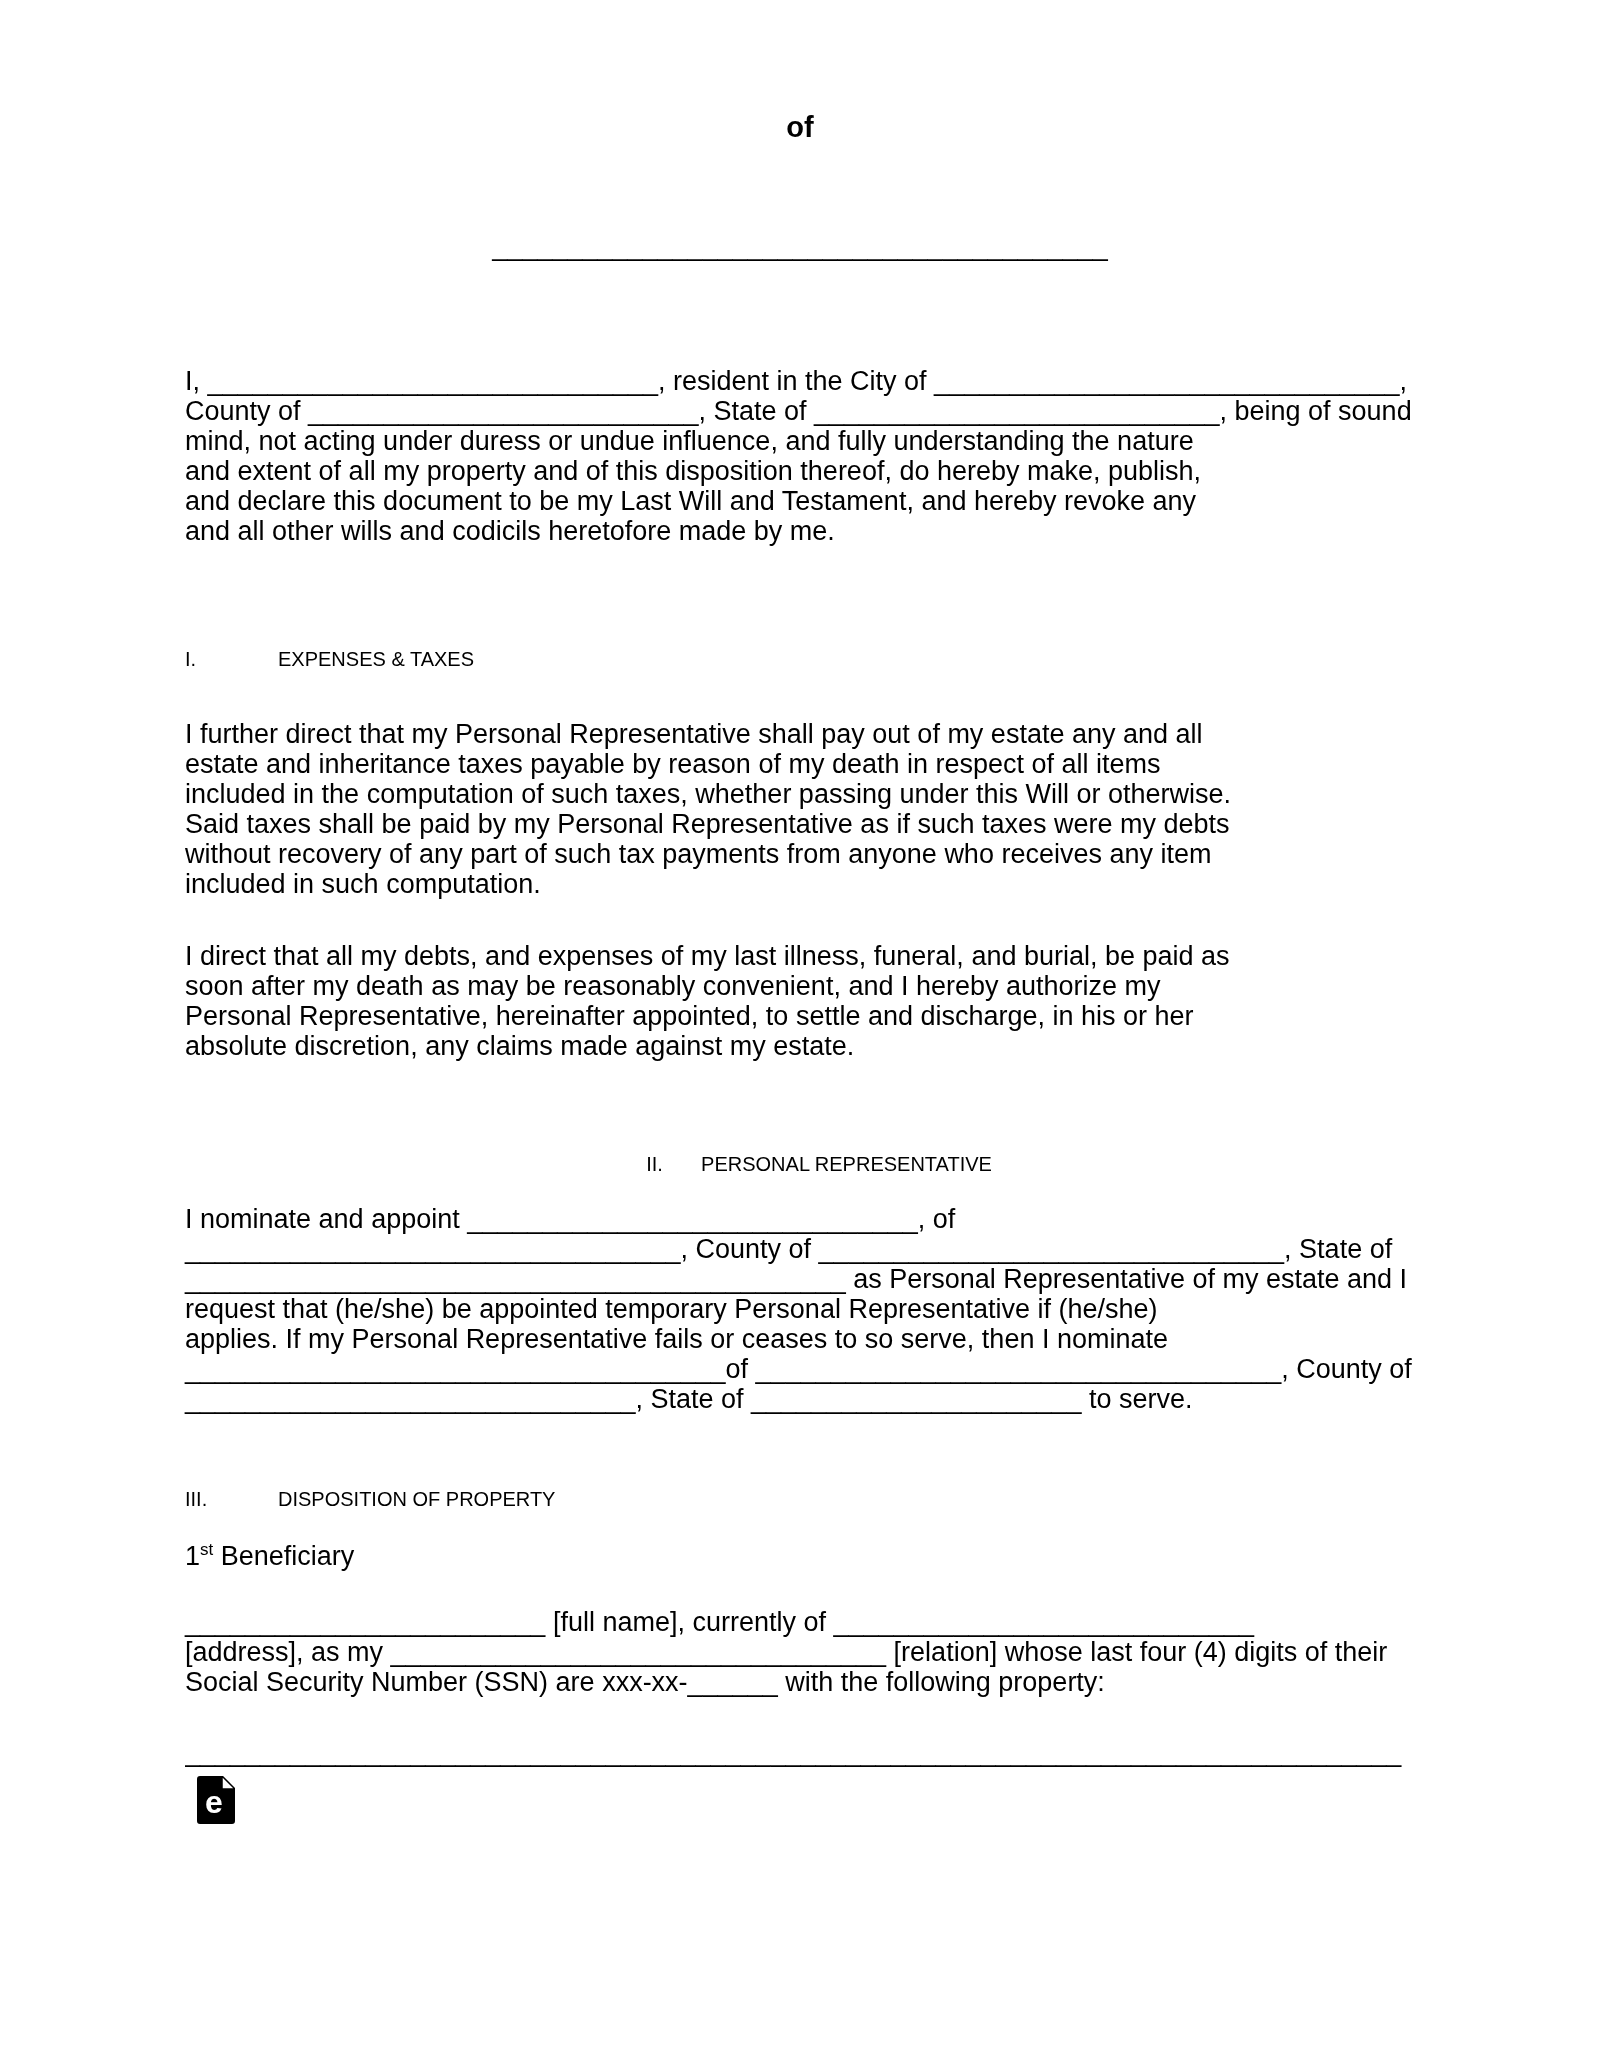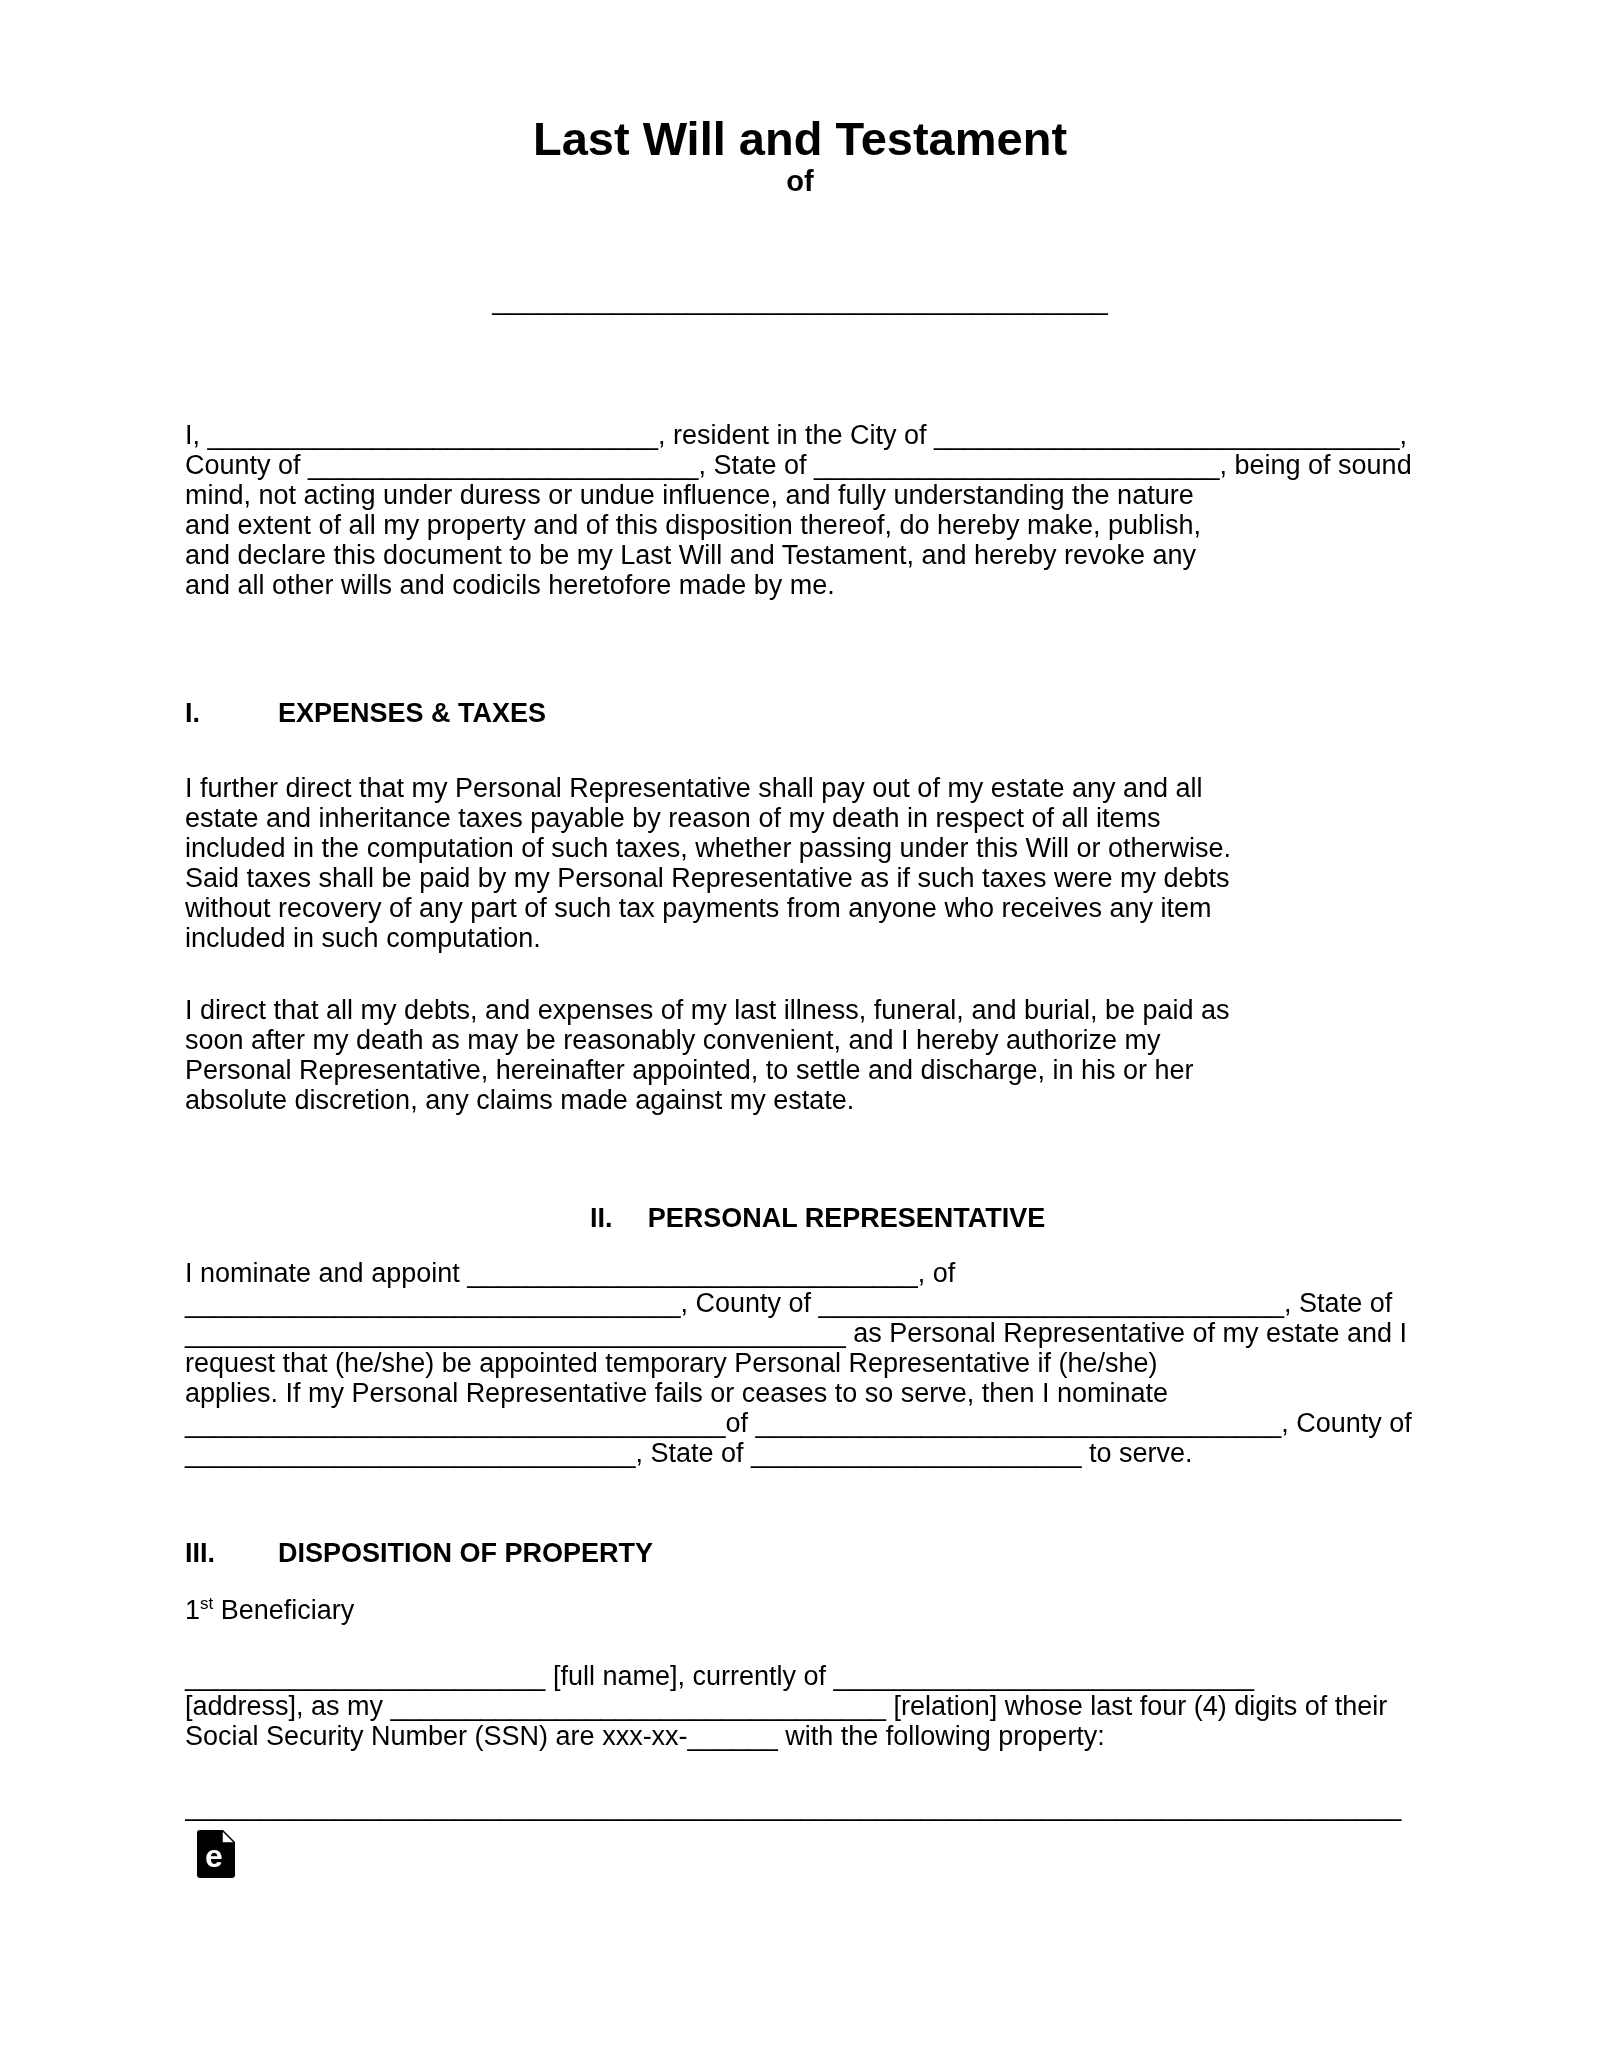--- a/index.html
+++ b/index.html
@@ -42,22 +42,22 @@
     margin-top: 89px;
     white-space: nowrap;
   }
   .para {
     font-size: 27px;
     line-height: 30px;
     white-space: pre-line;
   }
   .para.opening { margin-top: 105px; }
   .heading {
-    font-size: 27px;
-    font-weight: bold;
+    font-size: 20px;
+    font-weight: normal;
     line-height: 30px;
     white-space: nowrap;
   }
   .hnum {
     display: inline-block;
     width: 93px;
   }
   .heading.sec1 { margin-top: 98px; }
   .para.p-sec1a { margin-top: 42px; }
   .para.p-sec1b { margin-top: 45px; }
@@ -89,21 +89,20 @@
     margin-left: 12px;
     width: 38px;
     height: 48px;
   }
 </style>
 </head>
 <body>
 
 <div class="page">
 
-  <div class="doc-title">Last Will and Testament</div>
 
   <div class="doc-subtitle">of</div>
 
   <div class="name-blank">_________________________________________</div>
 
   <div class="para opening">I, ______________________________, resident in the City of _______________________________,
 County of __________________________, State of ___________________________, being of sound
 mind, not acting under duress or undue influence, and fully understanding the nature
 and extent of all my property and of this disposition thereof, do hereby make, publish,
 and declare this document to be my Last Will and Testament, and hereby revoke any

